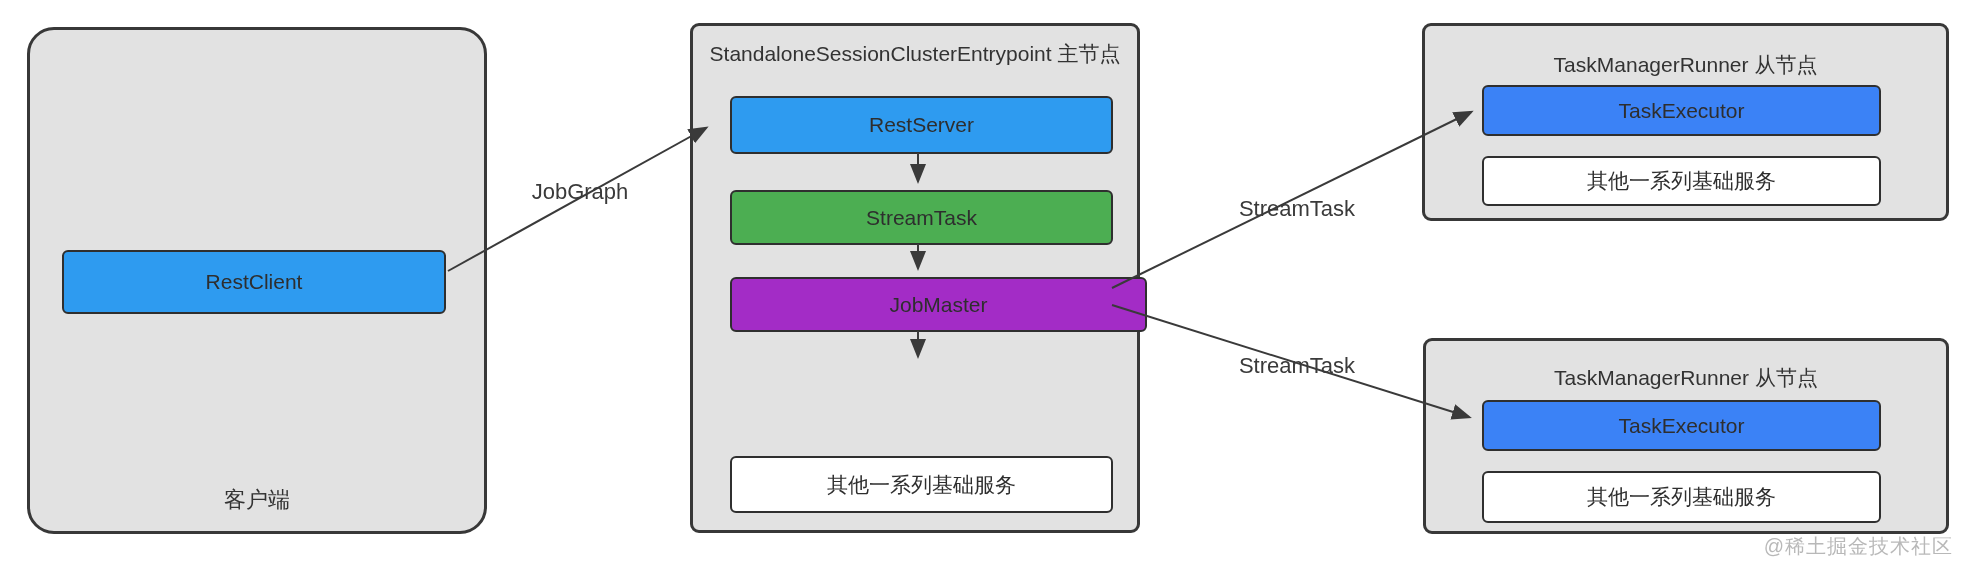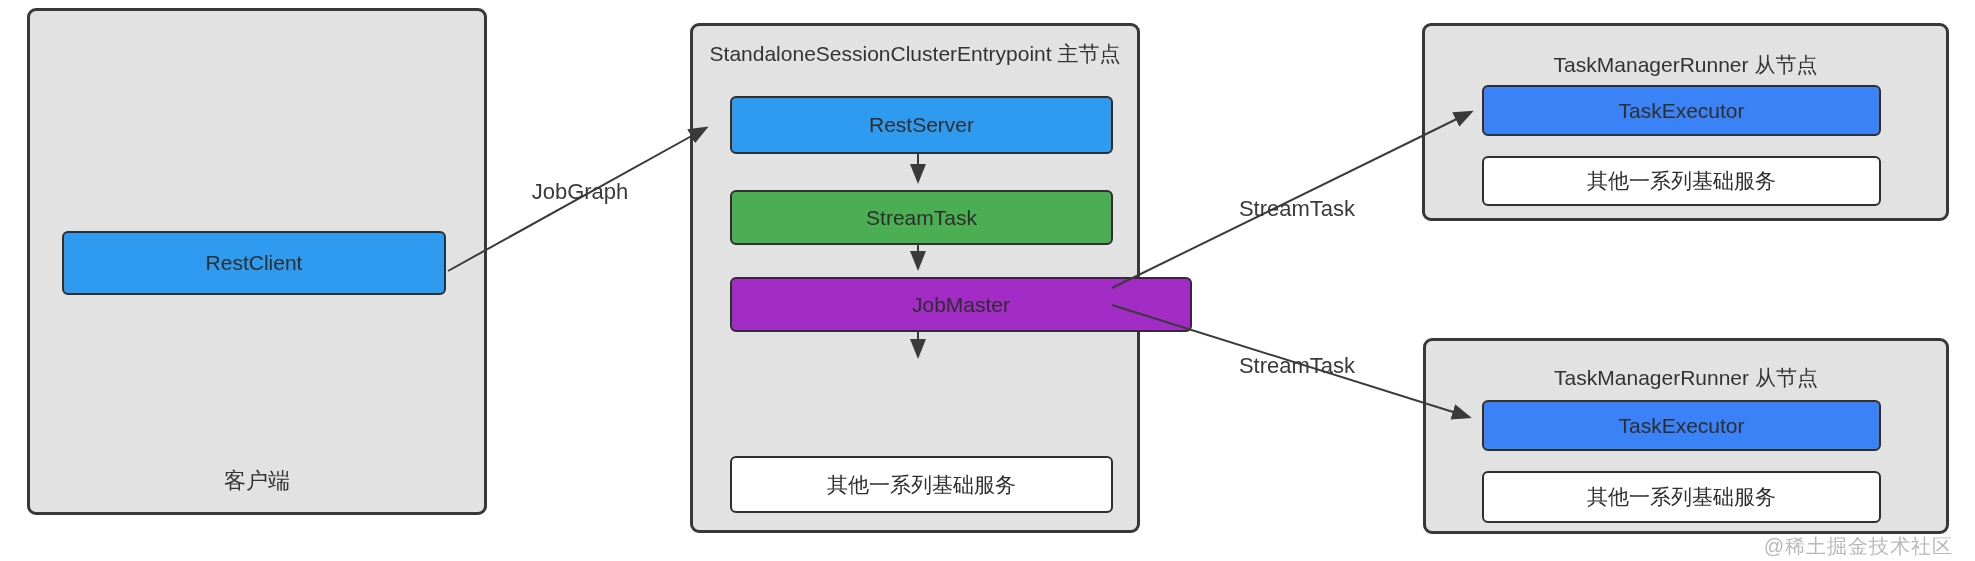--- a/index.html
+++ b/index.html
@@ -35,34 +35,34 @@
     justify-content:center;
     font-size:21px;
     color:#2e2e2e;
   }
   .c-blue  {background:#2e9bf0;}
   .c-green {background:#4cae52;}
   .c-purple{background:#a32cc6;}
   .c-orange{background:#3b82f6;}
   .c-pink  {background:#ffffff;}
 
-  #node-client       {left:27px;  top:8px;  width:460px; height:507px;}
+  #node-client       {left:27px;  top:27px;  width:460px; height:507px;border-radius:27px;}
   #node-master       {left:690px; top:23px;  width:450px; height:510px;}
   #node-worker-top   {left:1422px;top:23px;  width:527px; height:198px;}
   #node-worker-bottom{left:1423px;top:338px; width:526px; height:196px;}
 
   
   #comp-restclient{left:32px; top:220px; width:384px; height:64px;}
   #title-client{bottom:16px; font-size:22px;}
 
   
   #title-master{top:14px;}
   #comp-restserver     {left:37px; top:70px;  width:383px; height:58px;}
   #comp-dispatcher     {left:37px; top:164px; width:383px; height:55px;}
-  #comp-jobmaster      {left:37px; top:251px; width:462px; height:55px;}
+  #comp-jobmaster      {left:37px; top:251px; width:417px; height:55px;}
   #comp-resourcemanager{left:37px; top:339px; width:383px; height:55px;}
   #comp-master-misc    {left:37px; top:430px; width:383px; height:57px;}
 
   
   #title-worker-top{top:25px;}
   #comp-taskexecutor-top{left:57px; top:59px;  width:399px; height:51px;}
   #comp-worker-top-misc {left:57px; top:130px; width:399px; height:50px;}
 
   #title-worker-bottom{top:23px;}
   #comp-taskexecutor-bottom{left:56px; top:59px;  width:399px; height:51px;}

